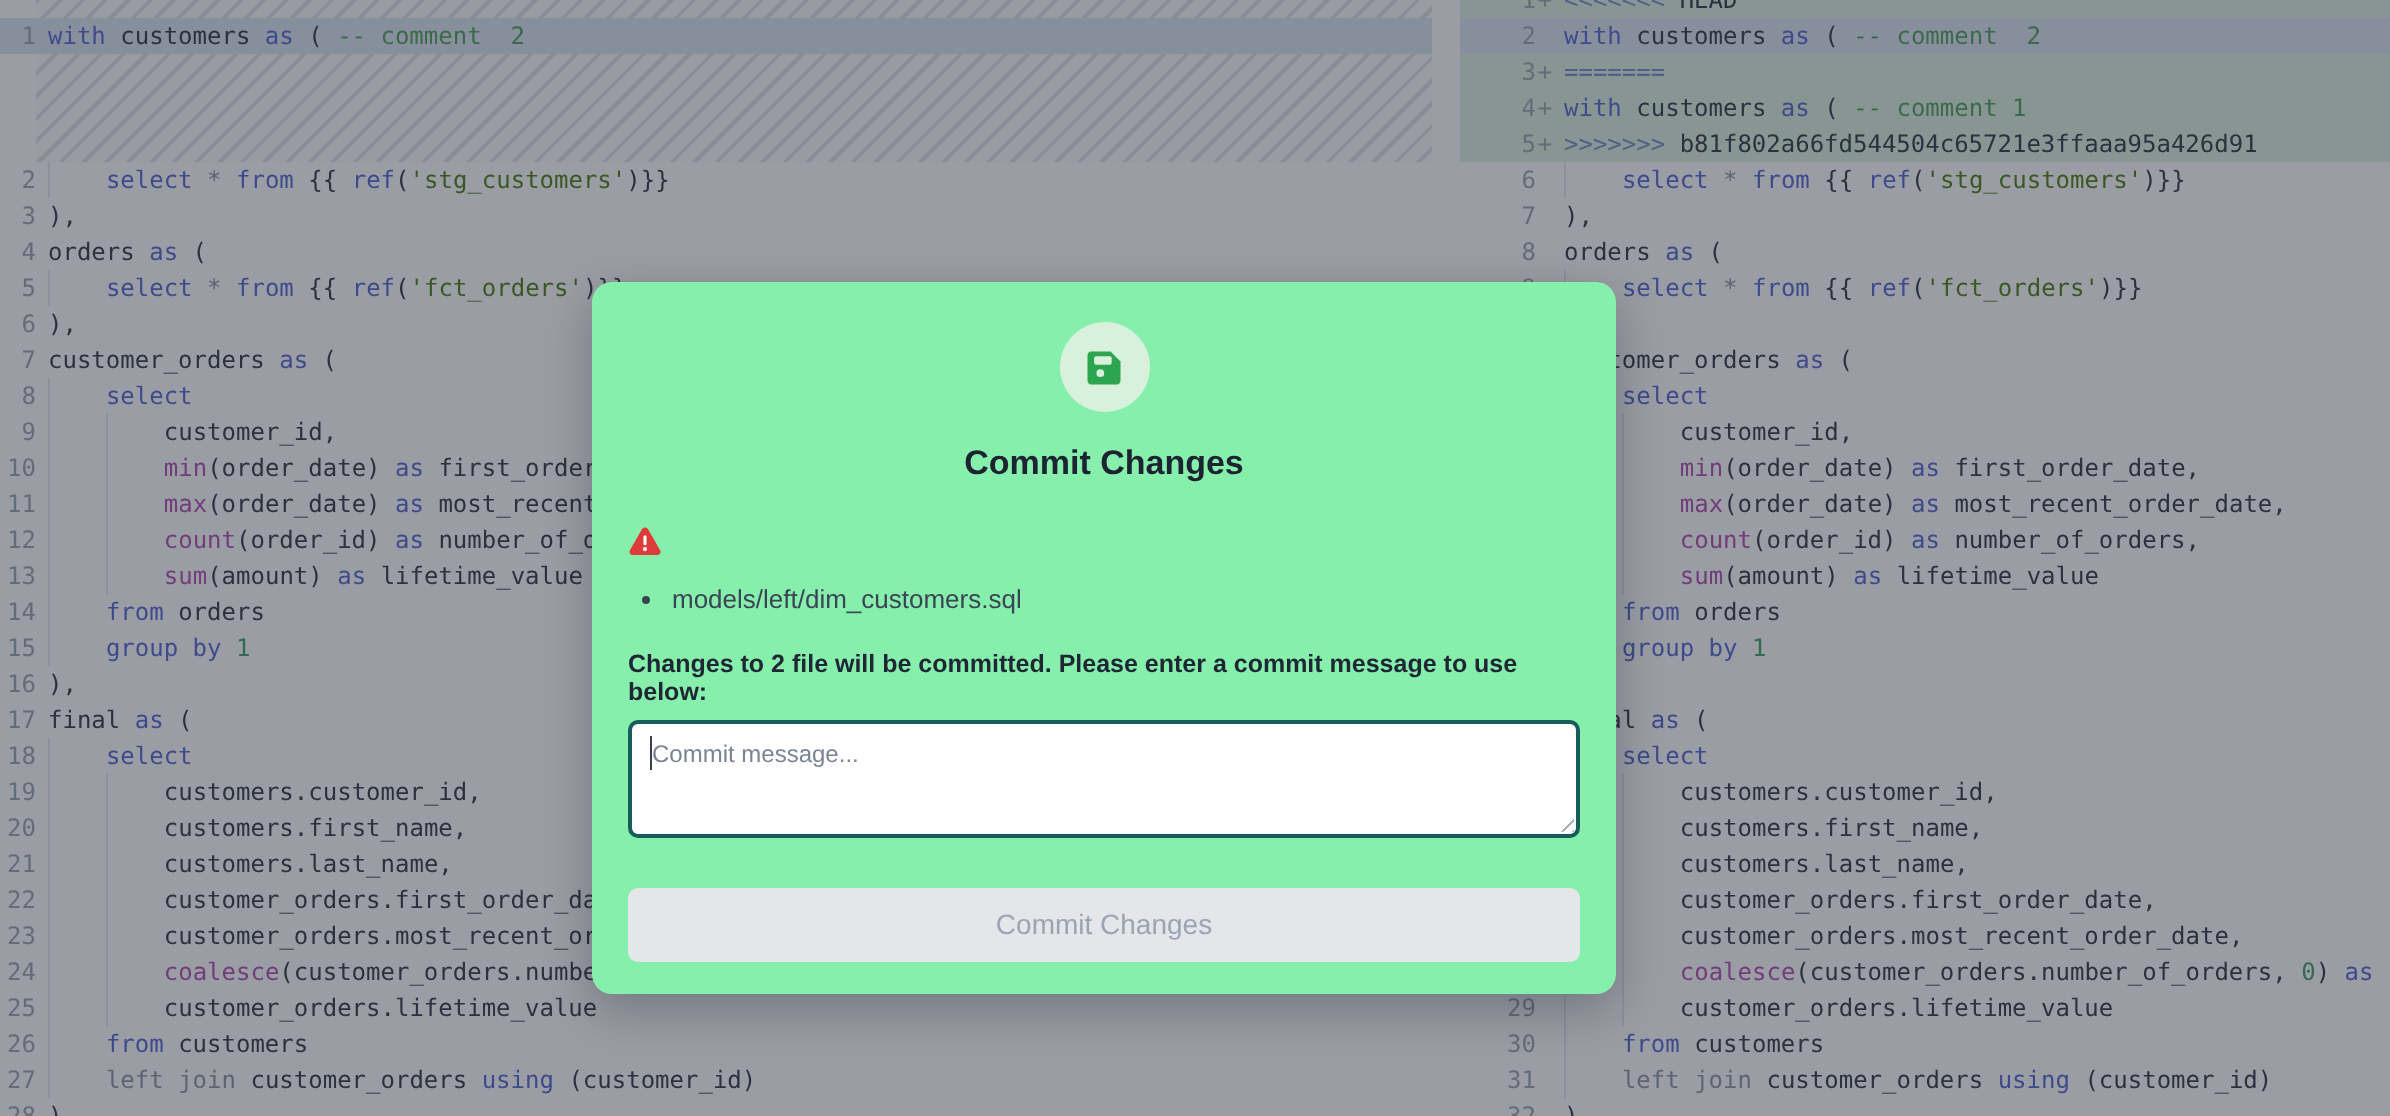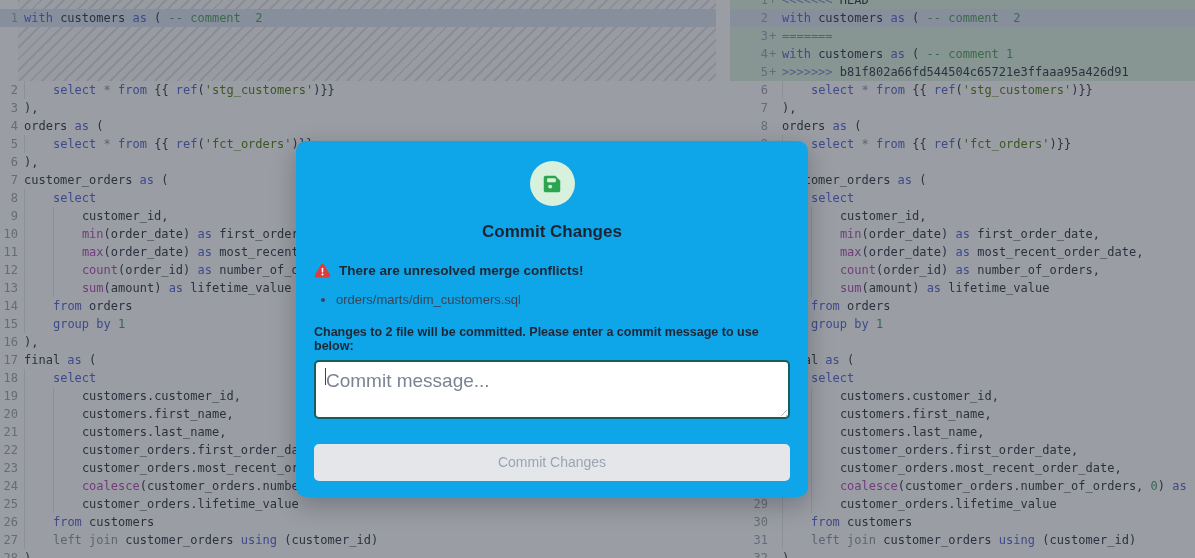--- a/index.html
+++ b/index.html
@@ -36,33 +36,33 @@
   .tk-str { color:#4d7c0f; }
   .tk-com { color:#4d9e57; }
   .tk-num { color:#3f9e63; }
   .tk-fa  { color:#8b94a3; }
   .tk-pl  { color:#2e3440; }
   .tk-meta{ color:#7688cf; }
 
   
   .overlay { position:absolute; inset:0; background:rgba(40,46,60,0.47); z-index:5; }
   .modal { position:absolute; left:296px; top:141px; width:512px; z-index:10;
-           background:#0ea5e9; border-radius:10px; box-shadow:0 8px 24px rgba(16,22,35,0.28);
+           background:#86efac; border-radius:10px; box-shadow:0 8px 24px rgba(16,22,35,0.28);
            padding:20px 18px 16px; }
   .icon-circle { width:45px; height:45px; border-radius:50%; background:#d7f1dc;
                  margin:0 auto 16px; display:flex; align-items:center; justify-content:center; }
   .modal-title { font-size:17px; font-weight:bold; color:#1c2431; text-align:center; margin-bottom:20px; }
   .warn-row { display:flex; align-items:center; gap:8px; margin-bottom:12px; }
   .warn-text { font-size:13.5px; font-weight:bold; color:#1f2735; }
   .file-list { list-style:disc; padding-left:22px; margin-bottom:15px; }
   .file-list li { font-size:13px; color:#3b4454; line-height:1.45; }
   .msg-label { font-size:12.5px; font-weight:bold; color:#1f2735; margin-bottom:7px; }
   .ta-wrap { position:relative; }
   .ta-wrap textarea { width:100%; height:59px; border:2px solid #175d5b; border-radius:5px;
-           padding:8px 10px; font-family:"Liberation Sans", sans-serif; font-size:19px;
+           padding:8px 10px; font-family:"Liberation Sans", sans-serif; font-size:12px;
            color:#333; resize:none; outline:none; display:block; }
   .ta-wrap textarea::placeholder { color:#7b8493; }
   .caret { position:absolute; left:11px; top:8px; width:1px; height:17px; background:#39414f; }
   .resize-handle { position:absolute; right:3px; bottom:3px; width:9px; height:9px;
            background:repeating-linear-gradient(135deg,#a9b1bd 0 1px,transparent 1px 4px);
            clip-path:polygon(100% 0,100% 100%,0 100%); }
   .btn-row { display:flex; gap:13px; margin-top:25px; }
   .btn-row button { flex:1; height:37px; border-radius:5px; font-family:"Liberation Sans", sans-serif;
            font-size:14px; cursor:pointer; }
   .btn-cancel { background:#fff; border:1px solid #c8cfd9; color:#252e3f; }
@@ -158,25 +158,24 @@
     <div class="modal-title">Commit Changes</div>
 
     <div class="warn-row">
       <span style="display:flex;">
         <svg width="17" height="17" viewBox="0 0 24 24" aria-hidden="true">
           <path d="M12 2.4 c0.85 0 1.63 0.45 2.06 1.2 l8.6 14.9 c0.86 1.5 -0.22 3.4 -1.95 3.4 H3.3 c-1.73 0 -2.81 -1.9 -1.95 -3.4 l8.6 -14.9 C10.37 2.85 11.15 2.4 12 2.4 Z" fill="#df3b3b"></path>
           <rect x="10.9" y="8" width="2.2" height="7" rx="1.1" fill="#ffffff"></rect>
           <circle cx="12" cy="17.7" r="1.45" fill="#ffffff"></circle>
         </svg>
       </span>
-      <span class="warn-text">There are unresolved merge conflicts!</span>
     </div>
 
     <ul class="file-list">
-      <li>orders/marts/dim_customers.sql</li>
+      <li>models/left/dim_customers.sql</li>
     </ul>
 
     <div class="msg-label">Changes to 2 file will be committed. Please enter a commit message to use below:</div>
 
     <div class="ta-wrap">
       <textarea placeholder="Commit message..." style=""></textarea>
       <span class="caret"></span>
       <span class="resize-handle"></span>
     </div>
 

